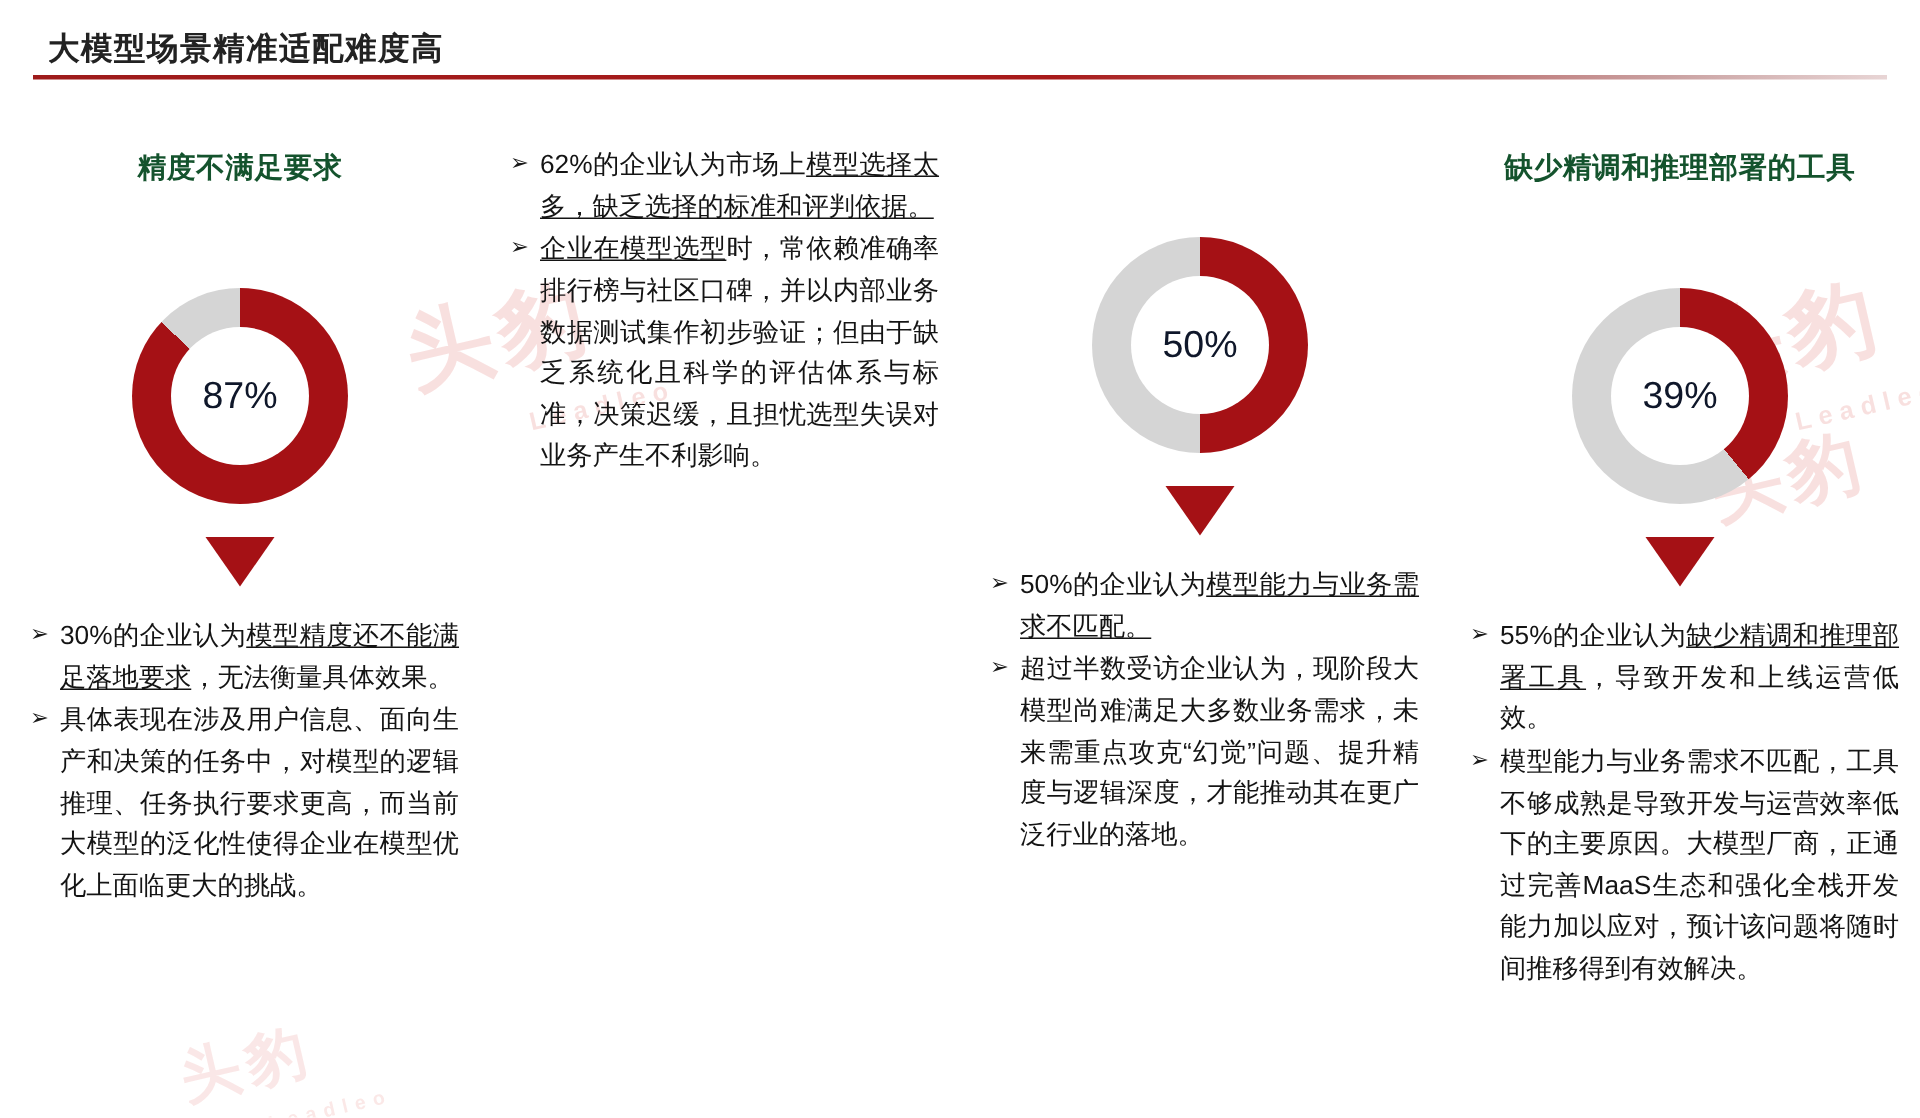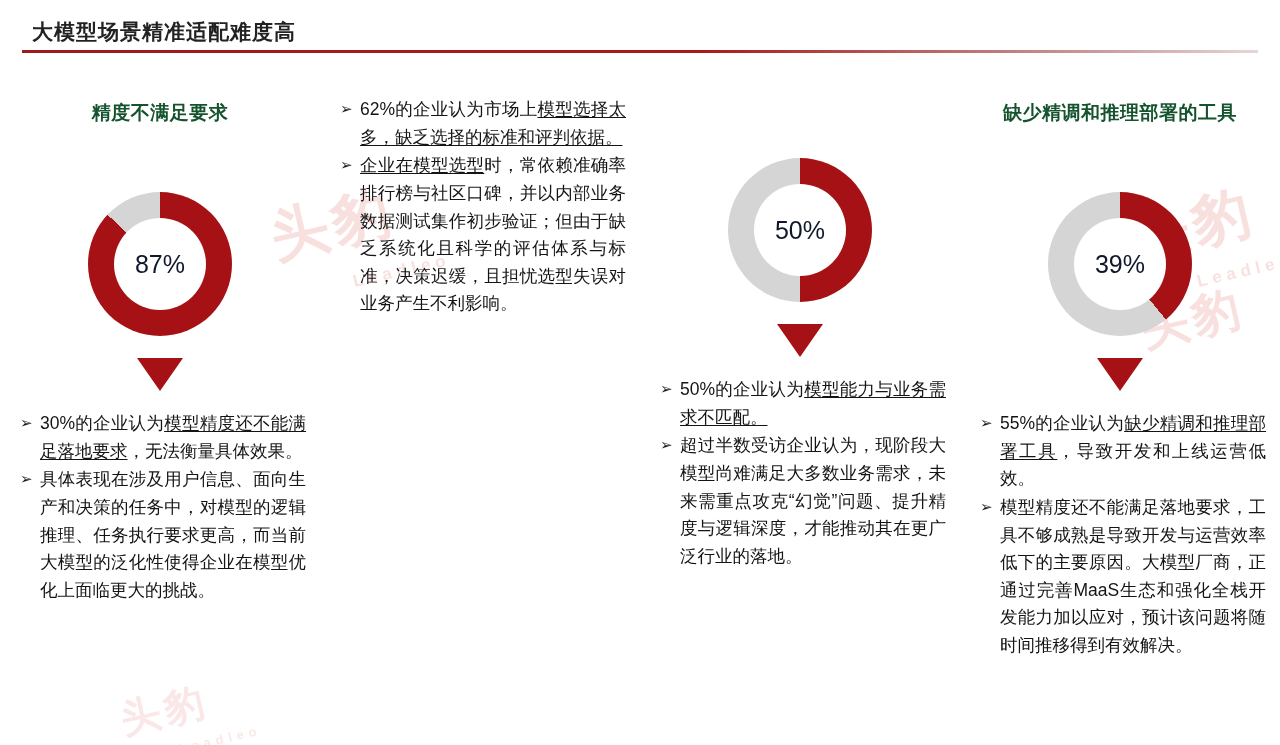--- a/index.html
+++ b/index.html
@@ -190,19 +190,19 @@
         </div>
         <div class="pointer"></div>
       </div>
       <div class="body-list">
           <div class="bullet">
             <span class="mark">➢</span>
             <span class="txt"><span>55%的企业认为</span><span class="u">缺少精调和推理部署工具</span><span>，导致开发和上线运营低效。</span></span>
           </div>
           <div class="bullet">
             <span class="mark">➢</span>
-            <span class="txt"><span>模型精度还不能满足落地要求，工具不够成熟是导致开发与运营效率低下的主要原因。大模型厂商，正通过完善MaaS生态和强化全栈开发能力加以应对，预计该问题将随时间推移得到有效解决。</span></span>
+            <span class="txt"><span>模型能力与业务需求不匹配，工具不够成熟是导致开发与运营效率低下的主要原因。大模型厂商，正通过完善MaaS生态和强化全栈开发能力加以应对，预计该问题将随时间推移得到有效解决。</span></span>
           </div>
         </div>
     </div>
 
   </div>
 </div>
 
 </body></html>

